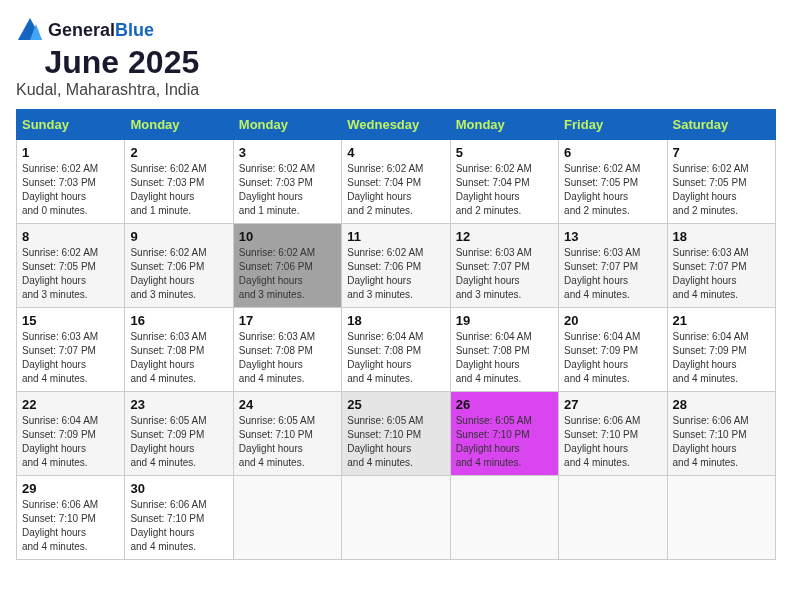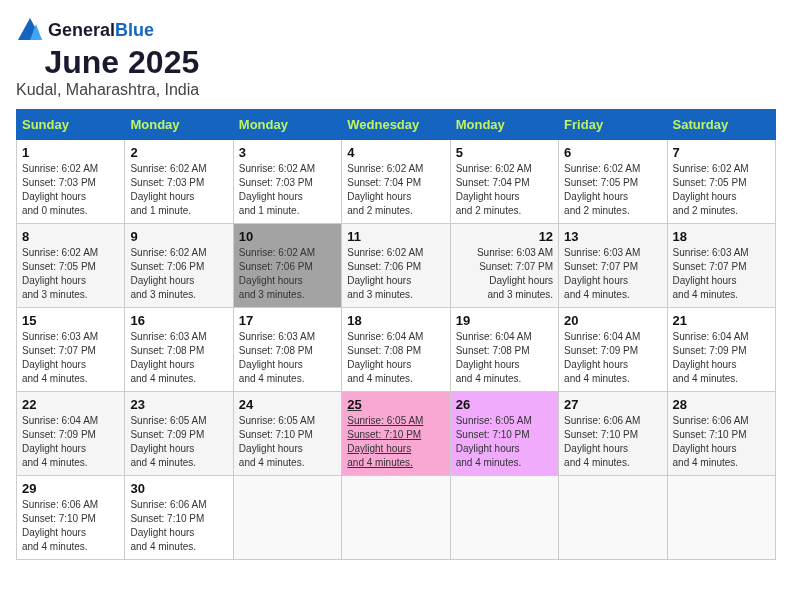--- a/index.html
+++ b/index.html
@@ -165,21 +165,21 @@
     <span class="day-info">Sunrise: 6:02 AM<br>Sunset: 7:06 PM<br>Daylight hours<br>and 3 minutes.</span>
   </td>
         <td style="background: #a3a3a3; margin-top: 16px;">
     <span class="day-number">10</span>
     <span class="day-info">Sunrise: 6:02 AM<br>Sunset: 7:06 PM<br>Daylight hours<br>and 3 minutes.</span>
   </td>
         <td style="background: rgb(245, 245, 245);">
     <span class="day-number">11</span>
     <span class="day-info">Sunrise: 6:02 AM<br>Sunset: 7:06 PM<br>Daylight hours<br>and 3 minutes.</span>
   </td>
-        <td style="background: rgb(245, 245, 245); text-align: right;">
+        <td style="background: rgb(245, 245, 245);">
     <span class="day-number">12</span>
     <span class="day-info">Sunrise: 6:03 AM<br>Sunset: 7:07 PM<br>Daylight hours<br>and 3 minutes.</span>
   </td>
         <td style="background: rgb(245, 245, 245);">
     <span class="day-number">13</span>
     <span class="day-info">Sunrise: 6:03 AM<br>Sunset: 7:07 PM<br>Daylight hours<br>and 4 minutes.</span>
   </td>
         <td style="background: rgb(245, 245, 245);">
     <span class="day-number">18</span>
     <span class="day-info">Sunrise: 6:03 AM<br>Sunset: 7:07 PM<br>Daylight hours<br>and 4 minutes.</span>
@@ -221,25 +221,25 @@
     <span class="day-info">Sunrise: 6:04 AM<br>Sunset: 7:09 PM<br>Daylight hours<br>and 4 minutes.</span>
   </td>
         <td style="background: rgb(245, 245, 245);">
     <span class="day-number">23</span>
     <span class="day-info">Sunrise: 6:05 AM<br>Sunset: 7:09 PM<br>Daylight hours<br>and 4 minutes.</span>
   </td>
         <td style="background: rgb(245, 245, 245);">
     <span class="day-number">24</span>
     <span class="day-info">Sunrise: 6:05 AM<br>Sunset: 7:10 PM<br>Daylight hours<br>and 4 minutes.</span>
   </td>
-        <td style="background: #f9a8d4; text-decoration: underline;">
+        <td style="background: #e5e5e5;">
     <span class="day-number">25</span>
     <span class="day-info">Sunrise: 6:05 AM<br>Sunset: 7:10 PM<br>Daylight hours<br>and 4 minutes.</span>
   </td>
-        <td style="background: #f0abfc;">
+        <td style="background: #d946ef;">
     <span class="day-number">26</span>
     <span class="day-info">Sunrise: 6:05 AM<br>Sunset: 7:10 PM<br>Daylight hours<br>and 4 minutes.</span>
   </td>
         <td style="background: rgb(245, 245, 245);">
     <span class="day-number">27</span>
     <span class="day-info">Sunrise: 6:06 AM<br>Sunset: 7:10 PM<br>Daylight hours<br>and 4 minutes.</span>
   </td>
         <td style="background: rgb(245, 245, 245);">
     <span class="day-number">28</span>
     <span class="day-info">Sunrise: 6:06 AM<br>Sunset: 7:10 PM<br>Daylight hours<br>and 4 minutes.</span>

